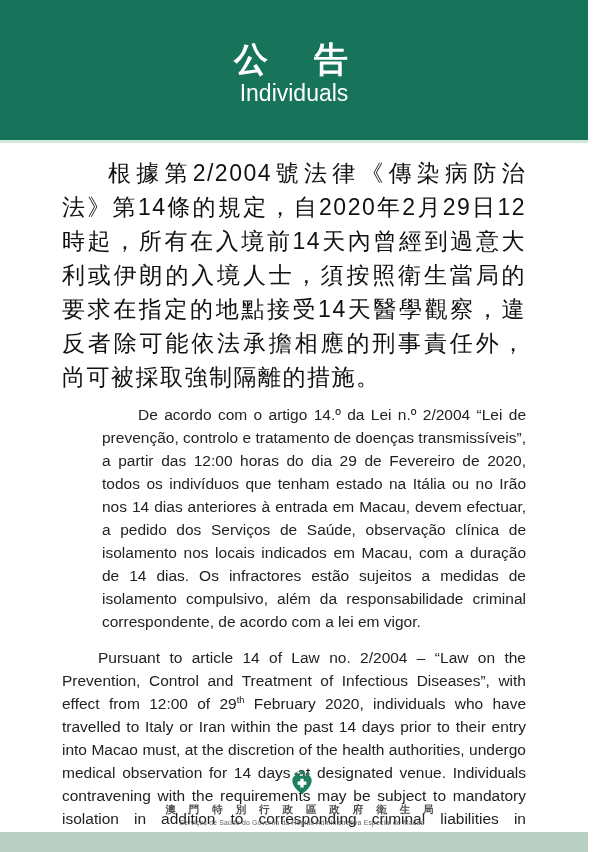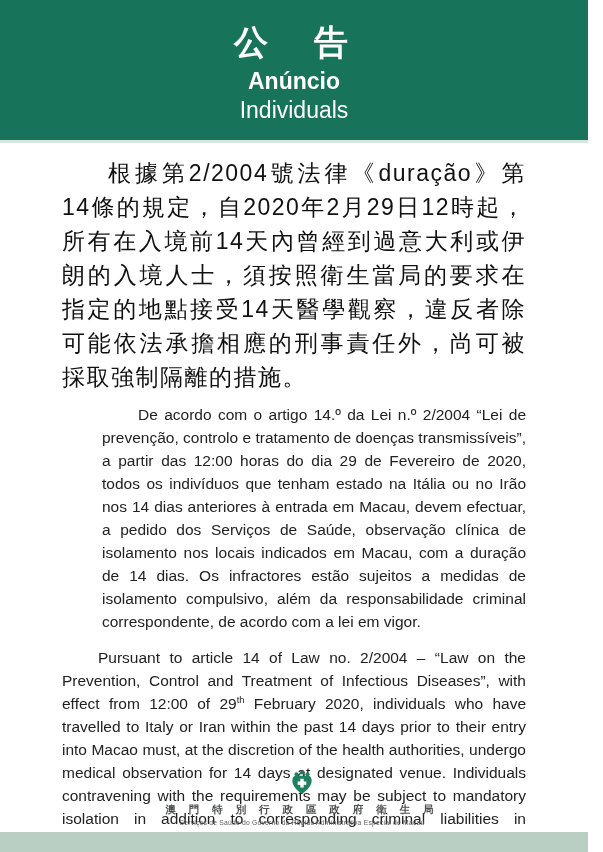--- a/index.html
+++ b/index.html
@@ -106,26 +106,25 @@
     background: #b9cfc4;
   }
 </style>
 </head>
 <body>
 
 <div class="page">
 
   <div class="header">
     <div class="title-zh">公　告</div>
-    <div class="title-pt">Anúncio</div>
     <div class="title-en">Individuals</div>
   </div>
 
   <div class="content">
-    <p class="para-zh">根據第2/2004號法律《duração》第14條的規定，自2020年2月29日12時起，所有在入境前14天內曾經到過意大利或伊朗的入境人士，須按照衛生當局的要求在指定的地點接受14天醫學觀察，違反者除可能依法承擔相應的刑事責任外，尚可被採取強制隔離的措施。</p>
+    <p class="para-zh">根據第2/2004號法律《傳染病防治法》第14條的規定，自2020年2月29日12時起，所有在入境前14天內曾經到過意大利或伊朗的入境人士，須按照衛生當局的要求在指定的地點接受14天醫學觀察，違反者除可能依法承擔相應的刑事責任外，尚可被採取強制隔離的措施。</p>
     <p class="para-latin para-pt">De acordo com o artigo 14.º da Lei n.º 2/2004 “Lei de prevenção, controlo e tratamento de doenças transmissíveis”, a partir das 12:00 horas do dia 29 de Fevereiro de 2020, todos os indivíduos que tenham estado na Itália ou no Irão nos 14 dias anteriores à entrada em Macau, devem efectuar, a pedido dos Serviços de Saúde, observação clínica de isolamento nos locais indicados em Macau, com a duração de 14 dias. Os infractores estão sujeitos a medidas de isolamento compulsivo, além da responsabilidade criminal correspondente, de acordo com a lei em vigor.</p>
     <p class="para-latin para-en"><span>Pursuant to article 14 of Law no. 2/2004 – “Law on the Prevention, Control and Treatment of Infectious Diseases”, with effect from 12:00 of 29</span><span class="sup">th</span><span> February 2020, individuals who have travelled to Italy or Iran within the past 14 days prior to their entry into Macao must, at the discretion of the health authorities, undergo medical observation for 14 days at designated venue. Individuals contravening with the requirements may be subject to mandatory isolation in addition to corresponding criminal liabilities in accordance with the law.</span></p>
   </div>
 
   <div class="footer">
     <span class="logo-wrap">
       <svg width="26" height="26" viewBox="0 0 40 40" aria-hidden="true">
         <path d="M20 37 C9 29 3.5 21 5.5 13.5 C7.2 7.5 14.5 6.5 20 12.5 C25.5 6.5 32.8 7.5 34.5 13.5 C36.5 21 31 29 20 37 Z" fill="#1d8161"></path>
         <circle cx="11.5" cy="6.5" r="3.1" fill="#1d8161"></circle>
         <circle cx="20" cy="3.8" r="3.1" fill="#1d8161"></circle>

